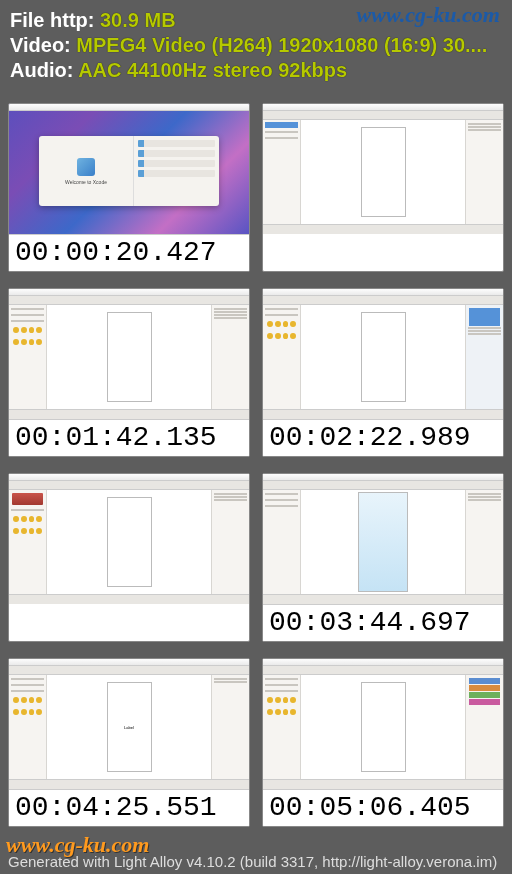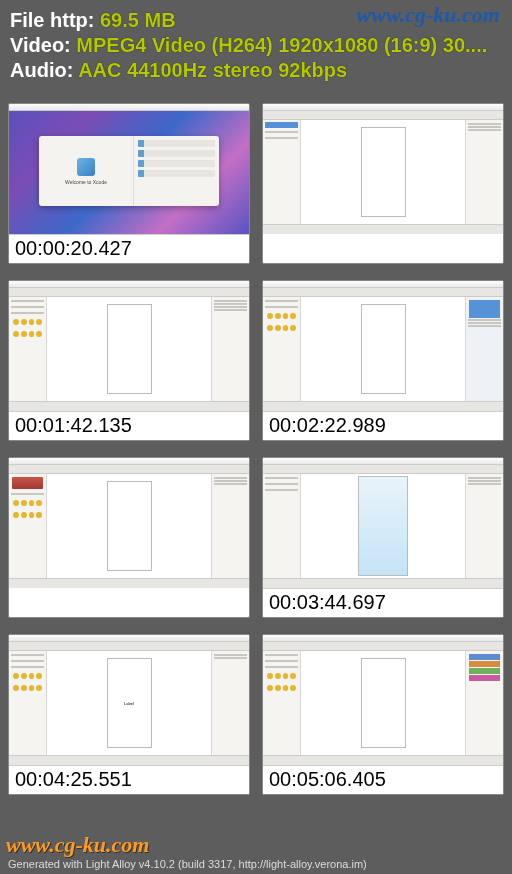--- a/index.html
+++ b/index.html
@@ -54,34 +54,34 @@
       border-radius: 2px;
       overflow: hidden;
     }
     .thumb-img {
       width: 100%;
       height: 130px;
       position: relative;
       background: #f4f2ee;
     }
     .timecode {
-      font-size: 20px;
+      font-size: 28px;
       font-weight: 400;
       color: #000;
       padding: 2px 6px 3px 6px;
       background: #fff;
       border-top: 1px solid #ccc;
-      font-family: Liberation Sans, sans-serif;
+      font-family: Liberation Mono, monospace;
     }
     .footer {
       position: absolute;
       bottom: 4px;
       left: 8px;
       color: #ddd;
-      font-size: 11px;
+      font-size: 15px;
     }
     
     .xcode-bg {
       background: linear-gradient(135deg, #5b4fbd 0%, #7a4db5 25%, #3d68c9 50%, #c36fc5 75%, #5954c3 100%);
     }
     .xcode-window {
       position: absolute;
       top: 32px;
       left: 50%;
       transform: translateX(-50%);
@@ -191,21 +191,21 @@
     }
     .tree-item { font-size: 3px; color: #555; white-space: nowrap; overflow: hidden; }
   </style>
 </head>
 <body>
 
 <div class="watermark-top">www.cg-ku.com</div>
 
 <div class="metadata">
   <div>
-    <span class="meta-label">File http: </span><span class="meta-value">69.5 MB</span>
+    <span class="meta-label">File http: </span><span class="meta-value">30.9 MB</span>
   </div>
   <div>
     <span class="meta-label">Video: </span><span class="meta-value">MPEG4 Video (H264) 1920x1080 (16:9) 30....</span>
   </div>
   <div>
     <span class="meta-label">Audio: </span><span class="meta-value">AAC 44100Hz stereo 92kbps</span>
   </div>
 </div>
 
 <div class="thumbnails">

